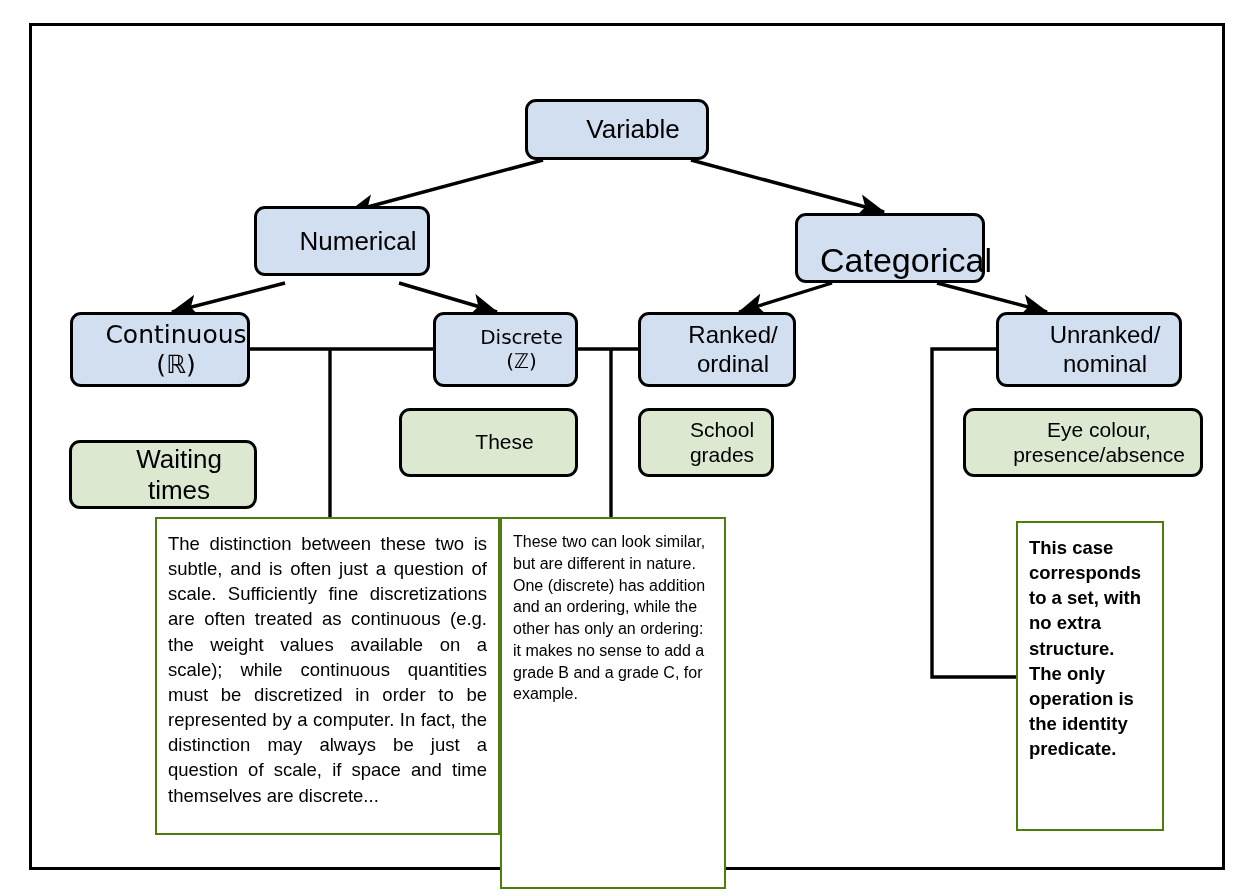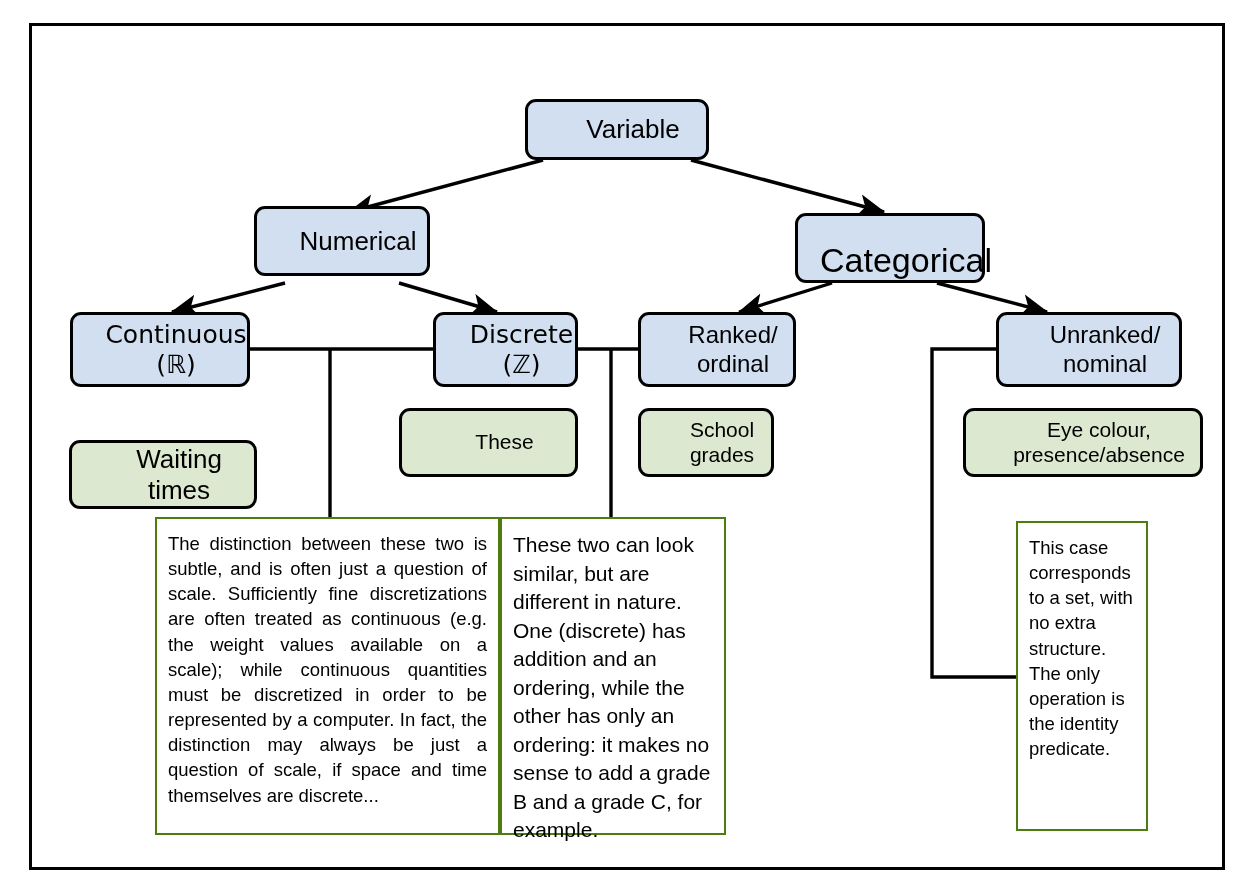--- a/index.html
+++ b/index.html
@@ -115,21 +115,21 @@
 
   <div class="node blue" style="left:795px; top:213px; width:190px; height:70px; font-size:34px;align-items:flex-end;">
     <span>Categorical</span>
   </div>
 
   <div class="node blue" style="left:70px; top:312px; width:180px; height:75px; font-size:25px;">
     <span class="bb">Continuous
 (ℝ)</span>
   </div>
 
-  <div class="node blue" style="left:433px; top:312px; width:145px; height:75px; font-size:25px;">
+  <div class="node blue" style="left:433px; top:312px; width:145px; height:75px; font-size:20px;">
     <span class="bb">Discrete
 (ℤ)</span>
   </div>
 
   <div class="node blue" style="left:638px; top:312px; width:158px; height:75px; font-size:24px;">
     <span>Ranked/
 ordinal</span>
   </div>
 
   <div class="node blue" style="left:996px; top:312px; width:186px; height:75px; font-size:24px;">
@@ -152,21 +152,21 @@
 
   <div class="node green" style="left:963px; top:408px; width:240px; height:69px; font-size:21px;">
     <span>Eye colour,
 presence/absence</span>
   </div>
 
   <div class="note justify" style="left:155px; top:517px; width:345px; height:318px; font-size:18.5px;">
     <span>The distinction between these two is subtle, and is often just a question of scale. Sufficiently fine discretizations are often treated as continuous (e.g. the weight values available on a scale); while continuous quantities must be discretized in order to be represented by a computer. In fact, the distinction may always be just a question of scale, if space and time themselves are discrete...</span>
   </div>
 
-  <div class="note left" style="left:500px; top:517px; width:226px; height:318px; font-size:21px;">
+  <div class="note left" style="left:500px; top:517px; width:226px; height:372px; font-size:16px;">
     <span>These two can look similar, but are different in nature. One (discrete) has addition and an ordering, while the other has only an ordering: it makes no sense to add a grade B and a grade C, for example.</span>
   </div>
 
-  <div class="note left" style="left:1016px; top:521px; width:132px; height:310px; font-size:18.5px;">
+  <div class="note left" style="left:1016px; top:521px; width:148px; height:310px; font-size:18.5px;font-weight:bold;">
     <span>This case corresponds to a set, with no extra structure. The only operation is the identity predicate.</span>
   </div>
 
 </div>
 
 </body></html>

